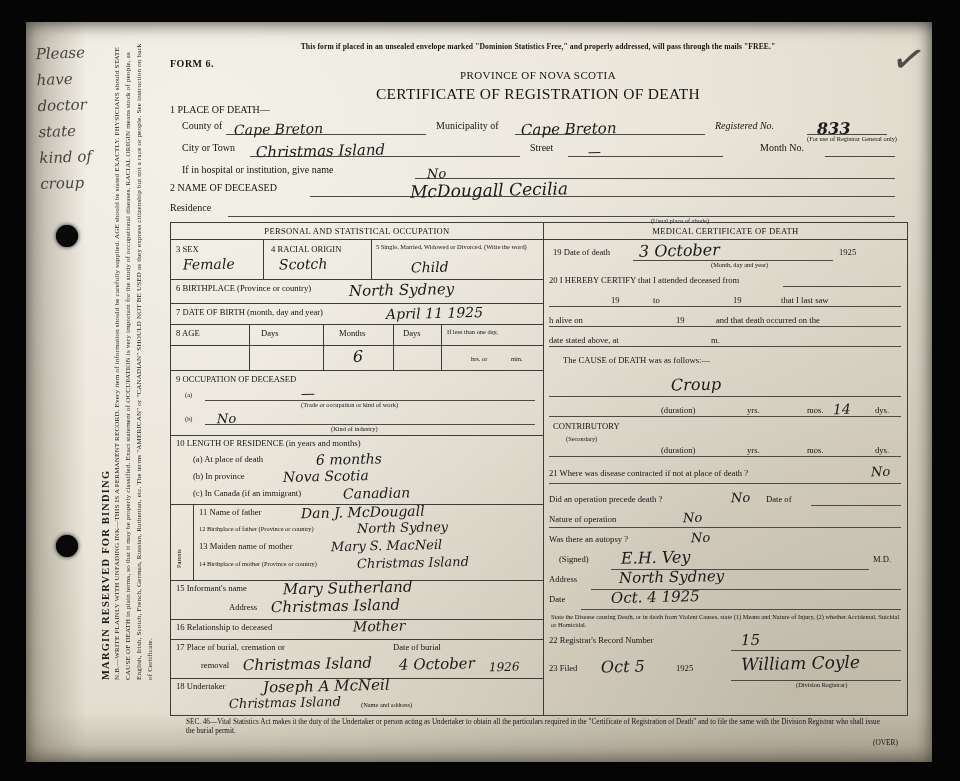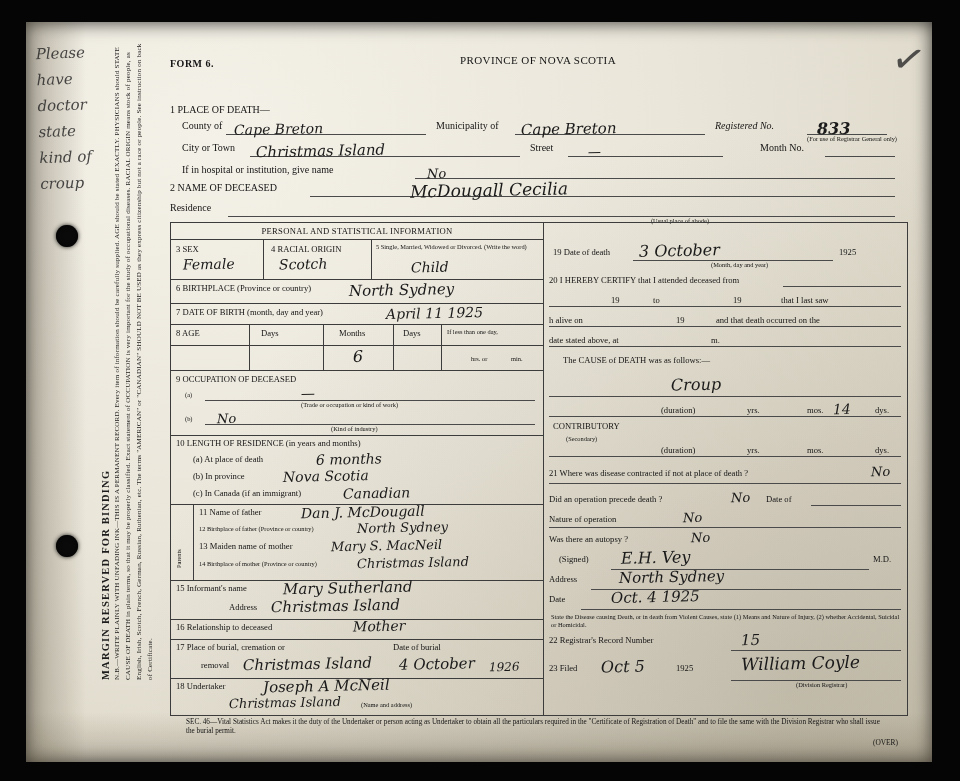--- a/index.html
+++ b/index.html
@@ -95,22 +95,24 @@
   <div class="vert">
     <span class="big">MARGIN RESERVED FOR BINDING</span>
     <span style="display:block;height:14px"></span>
     <span>N.B.—WRITE PLAINLY WITH UNFADING INK—THIS IS A PERMANENT RECORD. Every item of information should be carefully supplied. AGE should be stated EXACTLY. PHYSICIANS should STATE CAUSE OF DEATH in plain terms, so that it may be properly classified. Exact statement of OCCUPATION is very important for the study of occupational diseases. RACIAL ORIGIN means stock of people, as English, Irish, Scotch, French, German, Russian, Ruthenian, etc. The terms "AMERICAN" or "CANADIAN" SHOULD NOT BE USED as they express citizenship but not a race or people. See instruction on back of Certificate.</span>
   </div>
 
   <div class="check">✓</div>
 
   <div class="form">
 
+    <div class="freehdr">This form if placed in an unsealed envelope marked "Dominion Statistics Free," and properly addressed, will pass through the mails "FREE."</div>
     <div class="formno">FORM 6.</div>
     <div class="prov">PROVINCE OF NOVA SCOTIA</div>
+    <div class="title">CERTIFICATE OF REGISTRATION OF DEATH</div>
 
     <div class="abs" style="left:0;top:68px;font-size:10px;">1 PLACE OF DEATH—</div>
 
     <div class="abs" style="left:12px;top:84px;font-size:10px;">County of</div>
     <div class="abs line" style="left:56px;top:84px;width:200px;height:14px;">
       <span class="hw" style="font-size:14px;margin-left:8px;display:inline-block;margin-top:-3px;">Cape Breton</span>
     </div>
     <div class="abs" style="left:266px;top:84px;font-size:10px;">Municipality of</div>
     <div class="abs line" style="left:345px;top:84px;width:190px;height:14px;">
       <span class="hw" style="font-size:15px;margin-left:6px;display:inline-block;margin-top:-4px;">Cape Breton</span>
@@ -144,21 +146,22 @@
       <span class="hw" style="font-size:17px;margin-left:100px;display:inline-block;margin-top:-6px;">McDougall   Cecilia</span>
     </div>
 
     <div class="abs" style="left:0;top:166px;font-size:10px;">Residence</div>
     <div class="abs line" style="left:58px;top:166px;width:667px;height:14px;">
       <span class="hw"></span>
     </div>
     <div class="abs xsm" style="left:430px;top:181px;width:160px;text-align:center;">(Usual place of abode)</div>
 
     <div class="tbl">
-      <div class="hdrL">PERSONAL AND STATISTICAL INFORMATION</div>
+      <div class="hdrL">PERSONAL AND STATISTICAL OCCUPATION</div>
+      <div class="hdrR">MEDICAL CERTIFICATE OF DEATH</div>
       <div class="vsplit"></div>
 
       <div class="hline" style="left:0;top:56px;width:372px;"></div>
       <div class="vline" style="left:92px;top:17px;height:39px;"></div>
       <div class="vline" style="left:200px;top:17px;height:39px;"></div>
 
       <div class="abs sm" style="left:5px;top:21px;">3 SEX</div>
       <div class="abs hw" style="left:12px;top:33px;font-size:14px;">Female</div>
 
       <div class="abs sm" style="left:100px;top:21px;">4 RACIAL ORIGIN</div>

